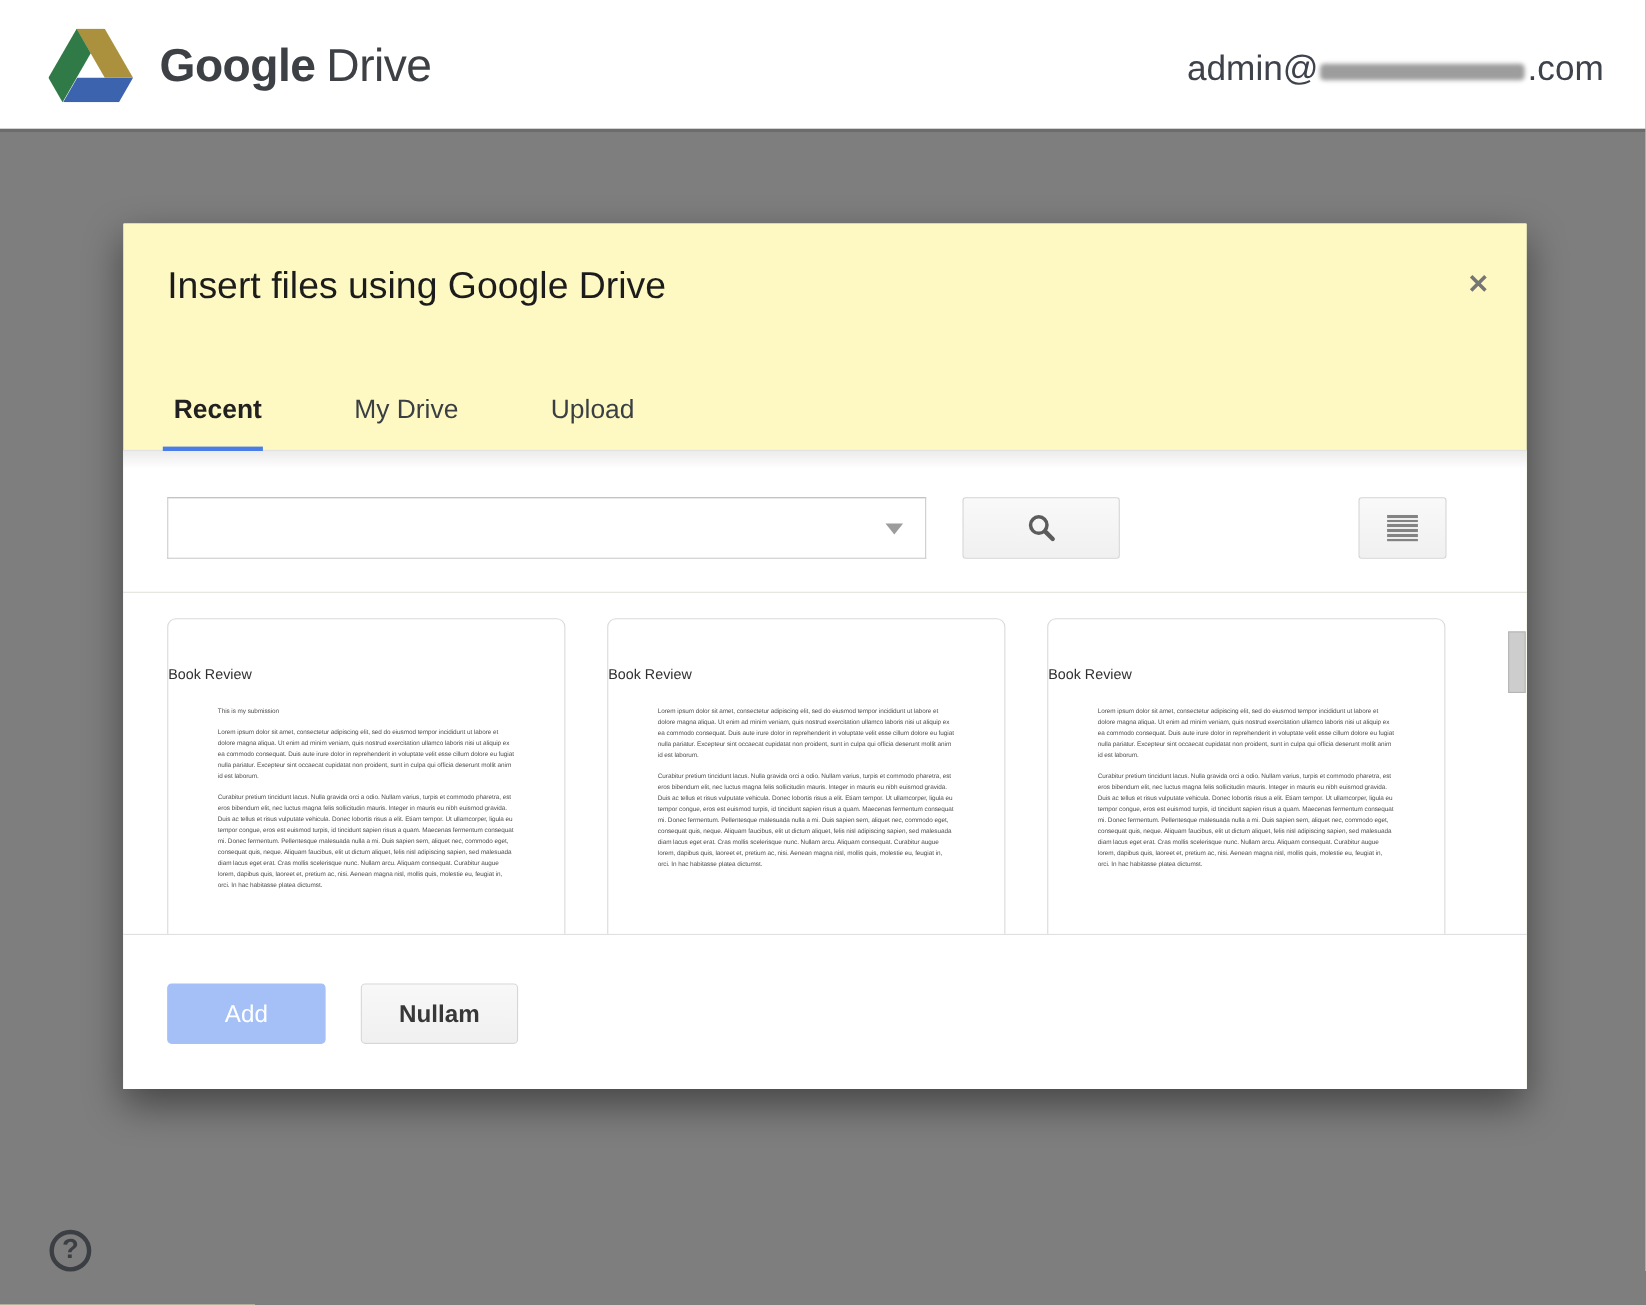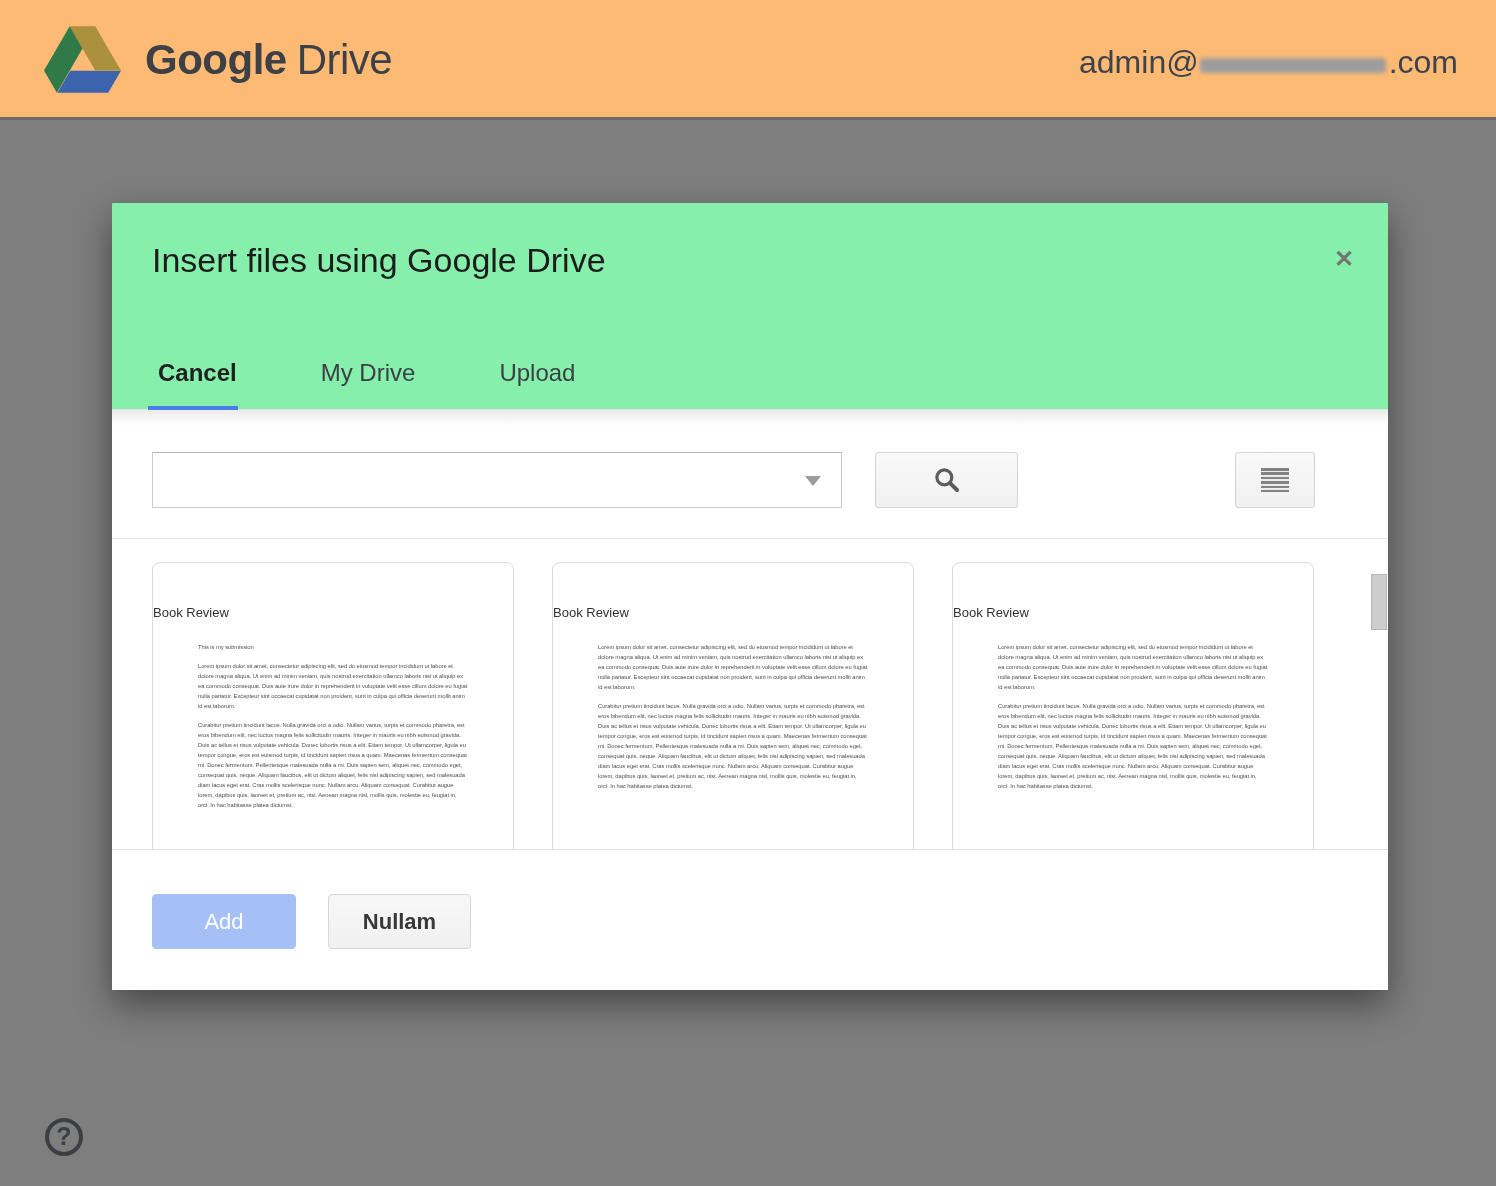--- a/index.html
+++ b/index.html
@@ -7,40 +7,40 @@
   body {
     position:relative;
     font-family:"Liberation Sans", sans-serif;
     background:#7e7e7e;
     overflow:hidden;
   }
 
   
   .backdrop-header{
     position:absolute; top:0; left:0; width:1496px; height:120px;
-    background:#fdba74; border-bottom:3px solid #6c6c6c;
+    background:#ffffff; border-bottom:3px solid #6c6c6c;
   }
   .logo{ position:absolute; left:44px; top:26px; display:flex; align-items:center; }
   .logo svg{ display:block; }
   .logo-text{ margin-left:24px; font-size:42px; letter-spacing:-0.5px; color:#3d4045; white-space:nowrap; }
   .logo-word-1{ font-weight:700; }
   .logo-word-2{ font-weight:400; margin-left:10px; }
   .account-email{
     position:absolute; right:38px; top:44px; font-size:32px; color:#3e424b;
     display:flex; align-items:center; white-space:nowrap;
   }
   .email-redaction{
     display:inline-block; width:186px; height:15px; margin:6px 3px 0 1px;
     background:#9d9d9d; border-radius:4px; filter:blur(2px);
   }
 
   
   .dialog{
     position:absolute; left:112px; top:203px; width:1276px; height:787px;
-    background:#86efac; border-radius:1px;
+    background:#fef9c3; border-radius:1px;
     box-shadow:0 14px 36px rgba(0,0,0,0.45);
   }
   .dialog-title{
     position:absolute; left:40px; top:38px;
     font-size:34px; color:#1c1c1c; font-weight:400;
   }
   .close-button{
     position:absolute; right:26px; top:38px; width:36px; height:36px;
     display:flex; align-items:center; justify-content:center; cursor:pointer;
   }
@@ -171,21 +171,21 @@
 
   <div class="dialog-title">Insert files using Google Drive</div>
 
   <div class="close-button">
     <span class="close-icon">✕</span>
   </div>
 
   <div class="tabbar">
     <div class="tabs">
       <div class="tab active">
-        <span>Cancel</span>
+        <span>Recent</span>
         <div class="tab-underline"></div>
       </div>
       <div class="tab">
         <span>My Drive</span>
       </div>
       <div class="tab">
         <span>Upload</span>
       </div>
     </div>
   </div>

